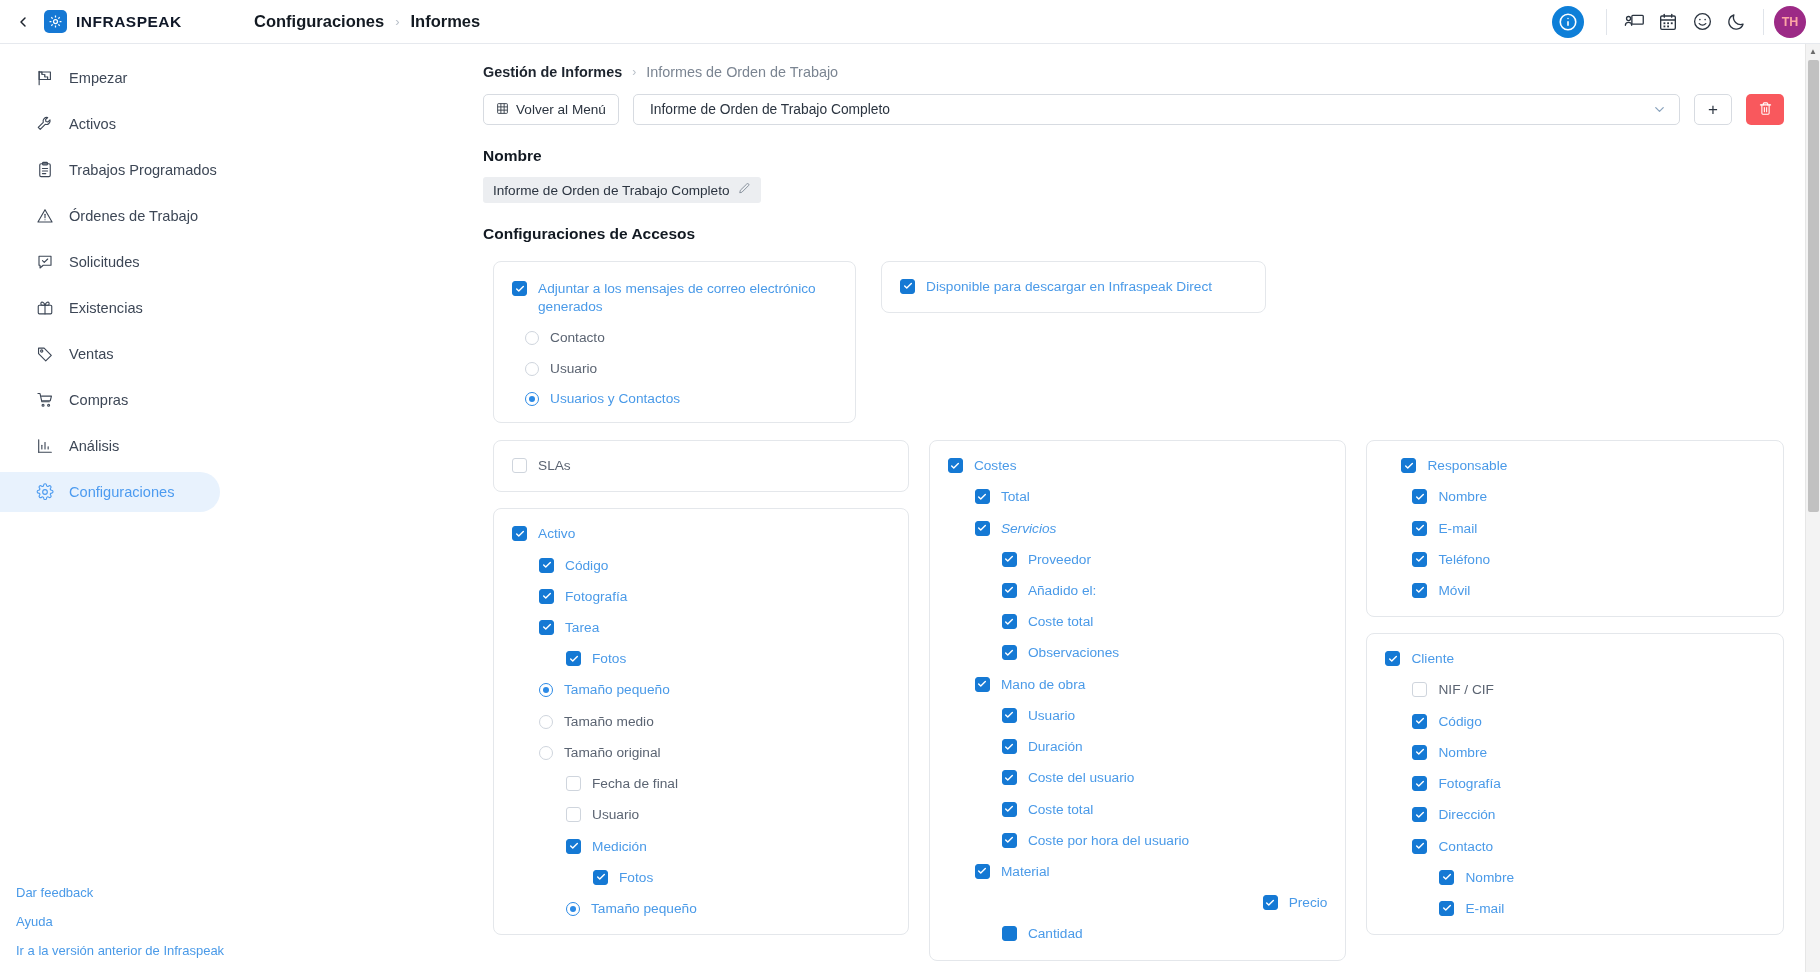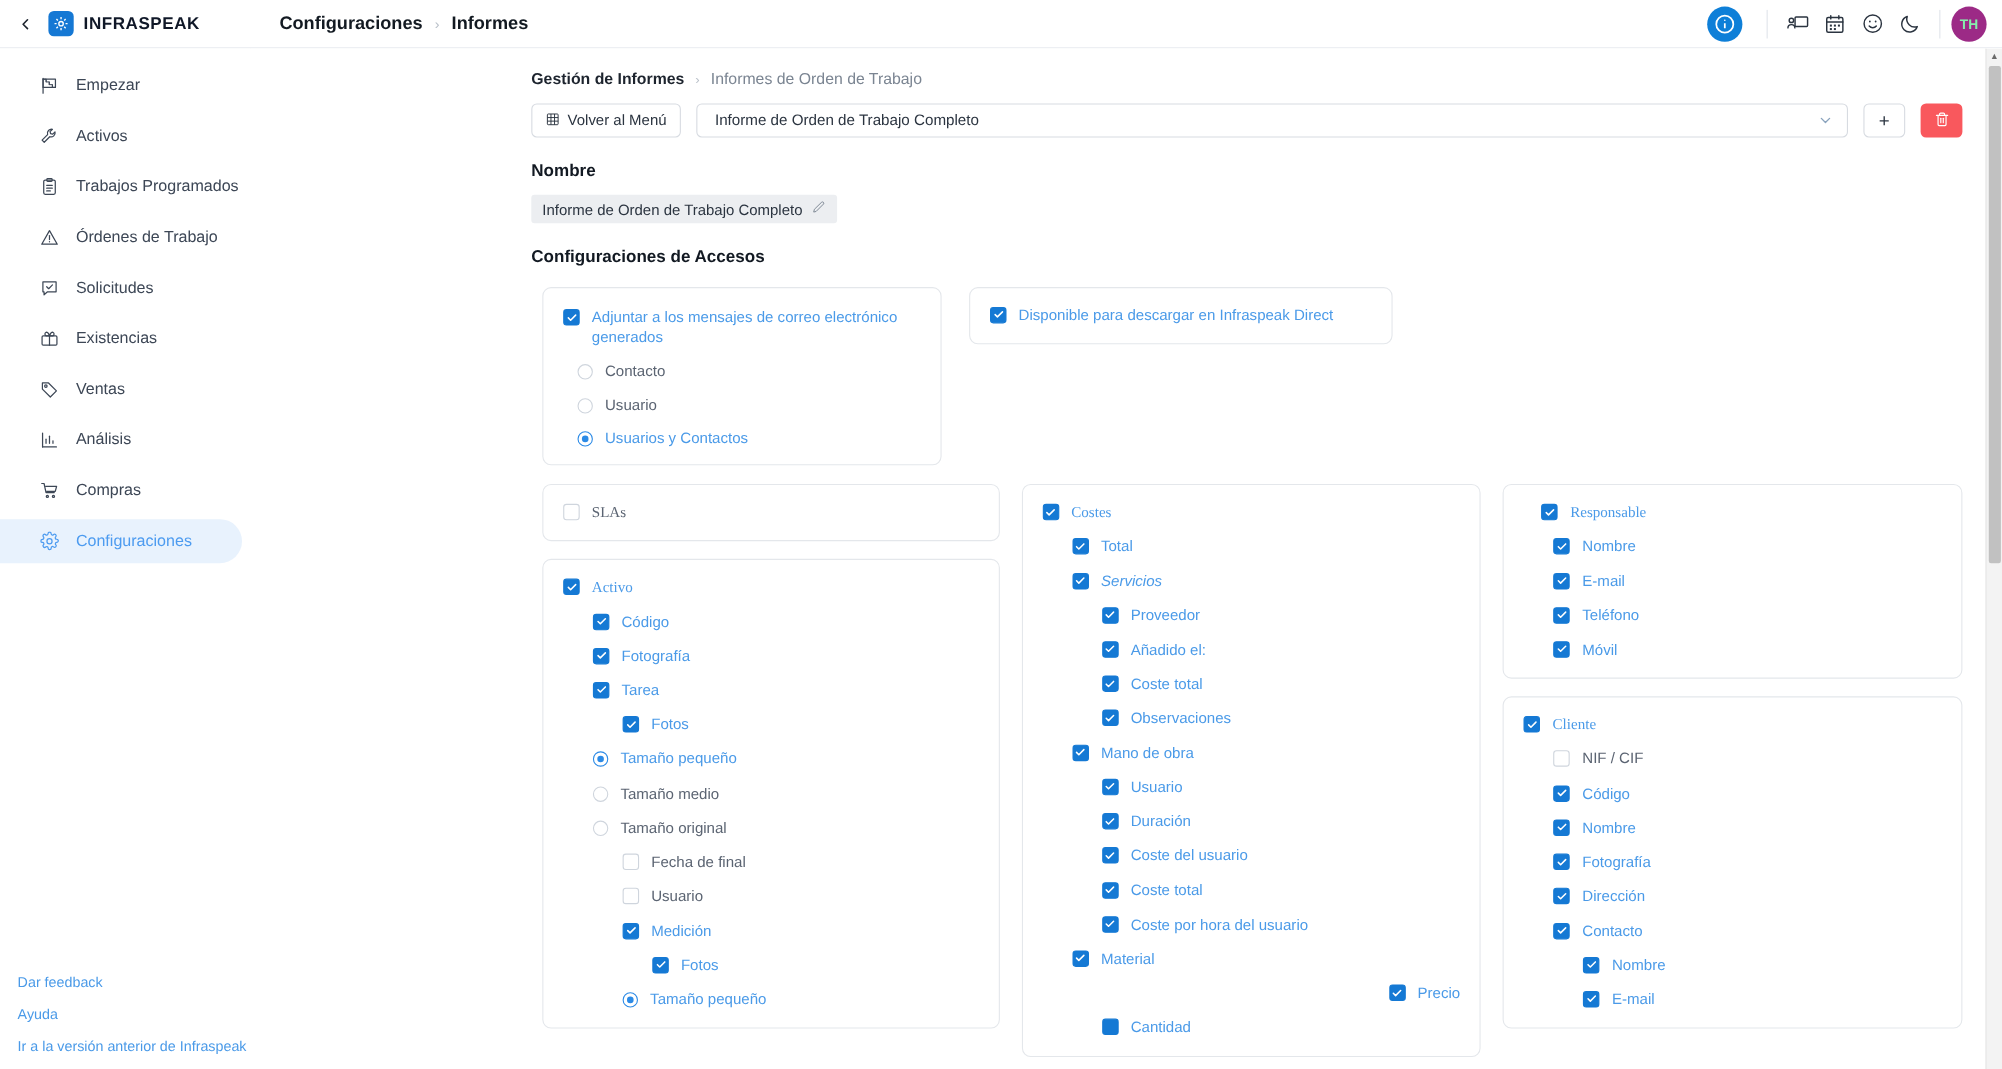--- a/index.html
+++ b/index.html
@@ -47,21 +47,21 @@
     display: flex; align-items: center; justify-content: center; cursor:pointer;
     margin-right: 12px;
   }
   .divider-v { width: 1px; height: 26px; background: #e0e4ea; margin: 0 10px; }
   .ic-btn {
     width: 34px; height: 34px; display: flex; align-items: center; justify-content: center;
     cursor: pointer; color: #2b3440;
   }
   .avatar {
     width: 32px; height: 32px; border-radius: 50%;
-    background: #9c2a86; color: #86efac; font-size: 12.5px; font-weight: 700;
+    background: #9c2a86; color: #fca5a5; font-size: 12.5px; font-weight: 700;
     display: flex; align-items: center; justify-content: center; margin-left: 0; cursor:pointer;
   }
 
   
   .body-row { display: flex; flex: 1; min-height: 0; }
 
   
   .sidebar {
     width: 228px; min-width: 228px;
     background: #fff; padding-top: 14px;
@@ -161,21 +161,21 @@
   .content-grid {
     display: flex; gap: 20px; margin-top: 17px; padding-left: 10px;
   }
   .col { display: flex; flex-direction: column; gap: 16px; }
   .col-1 { width: 490px; }
   .col-2 { width: 492px; }
   .col-3 { width: 492px; }
   .card-list { padding: 16px 18px 16px 18px; }
   .card-list .opt { margin-bottom: 13px; }
   .card-list .opt:last-child { margin-bottom: 0; }
-  .ind-0 { padding-left: 0px; font-family: Liberation Serif, serif; }
+  .ind-0 { padding-left: 0px; }
   .ind-1 { padding-left: 32px; }
   .ind-2 { padding-left: 64px; }
 
   
   .scrollbar {
     position: absolute; right: 0; top: 0; width: 15px; height: 100%;
     background: #f3f3f3; border-left: 1px solid #e6e6e6;
   }
   .sb-arrow { height: 14px; display: flex; align-items: center; justify-content: center; color: #6a6a6a; font-size: 8px; }
   .sb-thumb {
@@ -326,39 +326,39 @@
           <svg width="18" height="18" viewBox="0 0 24 24" fill="none" stroke="#3d4756" stroke-width="1.5" stroke-linecap="round" stroke-linejoin="round">
               <path d="M3.4 11.6V4.2h7.4l9.6 9.6-7.4 7.4z"></path>
               <circle cx="7.6" cy="8" r="1.5"></circle>
             </svg>
         </span>
         <span>Ventas</span>
       </div>
       <div class="nav-item">
         <span class="nav-ico">
           <svg width="18" height="18" viewBox="0 0 24 24" fill="none" stroke="#3d4756" stroke-width="1.5" stroke-linecap="round" stroke-linejoin="round">
+              <path d="M2.6 3.4h2.8l2.4 11h10"></path>
+              <path d="M7.3 6.8h13.3l-1.6 6.2H8.6"></path>
+              <circle cx="9.4" cy="19" r="1.3"></circle>
+              <circle cx="16.8" cy="19" r="1.3"></circle>
+            </svg>
+        </span>
+        <span>Compras</span>
+      </div>
+      <div class="nav-item">
+        <span class="nav-ico">
+          <svg width="18" height="18" viewBox="0 0 24 24" fill="none" stroke="#3d4756" stroke-width="1.5" stroke-linecap="round" stroke-linejoin="round">
               <line x1="3.6" y1="3.6" x2="3.6" y2="20.4"></line>
               <line x1="3.6" y1="20.4" x2="20.4" y2="20.4"></line>
               <line x1="7.8" y1="16" x2="7.8" y2="11"></line>
               <line x1="12" y1="16" x2="12" y2="7.4"></line>
               <line x1="16.2" y1="16" x2="16.2" y2="13"></line>
             </svg>
         </span>
         <span>Análisis</span>
-      </div>
-      <div class="nav-item">
-        <span class="nav-ico">
-          <svg width="18" height="18" viewBox="0 0 24 24" fill="none" stroke="#3d4756" stroke-width="1.5" stroke-linecap="round" stroke-linejoin="round">
-              <path d="M2.6 3.4h2.8l2.4 11h10"></path>
-              <path d="M7.3 6.8h13.3l-1.6 6.2H8.6"></path>
-              <circle cx="9.4" cy="19" r="1.3"></circle>
-              <circle cx="16.8" cy="19" r="1.3"></circle>
-            </svg>
-        </span>
-        <span>Compras</span>
       </div>
       <div class="nav-item active">
         <span class="nav-ico">
           <svg width="18" height="18" viewBox="0 0 24 24" fill="none" stroke="#4c9bf0" stroke-width="1.5" stroke-linecap="round" stroke-linejoin="round">
               <circle cx="12" cy="12" r="3.1"></circle>
               <path d="M19.2 14.4a1.6 1.6 0 0 0 .32 1.76l.06.06a1.9 1.9 0 1 1-2.7 2.7l-.06-.06a1.6 1.6 0 0 0-1.76-.32 1.6 1.6 0 0 0-.97 1.47v.17a1.9 1.9 0 1 1-3.8 0v-.09a1.6 1.6 0 0 0-1.05-1.47 1.6 1.6 0 0 0-1.76.32l-.06.06a1.9 1.9 0 1 1-2.7-2.7l.06-.06a1.6 1.6 0 0 0 .32-1.76 1.6 1.6 0 0 0-1.47-.97h-.17a1.9 1.9 0 1 1 0-3.8h.09a1.6 1.6 0 0 0 1.47-1.05 1.6 1.6 0 0 0-.32-1.76l-.06-.06a1.9 1.9 0 1 1 2.7-2.7l.06.06a1.6 1.6 0 0 0 1.76.32h.08a1.6 1.6 0 0 0 .97-1.47v-.17a1.9 1.9 0 1 1 3.8 0v.09a1.6 1.6 0 0 0 .97 1.47 1.6 1.6 0 0 0 1.76-.32l.06-.06a1.9 1.9 0 1 1 2.7 2.7l-.06.06a1.6 1.6 0 0 0-.32 1.76v.08a1.6 1.6 0 0 0 1.47.97h.17a1.9 1.9 0 1 1 0 3.8h-.09a1.6 1.6 0 0 0-1.47.97z"></path>
             </svg>
         </span>
         <span>Configuraciones</span>
       </div>

